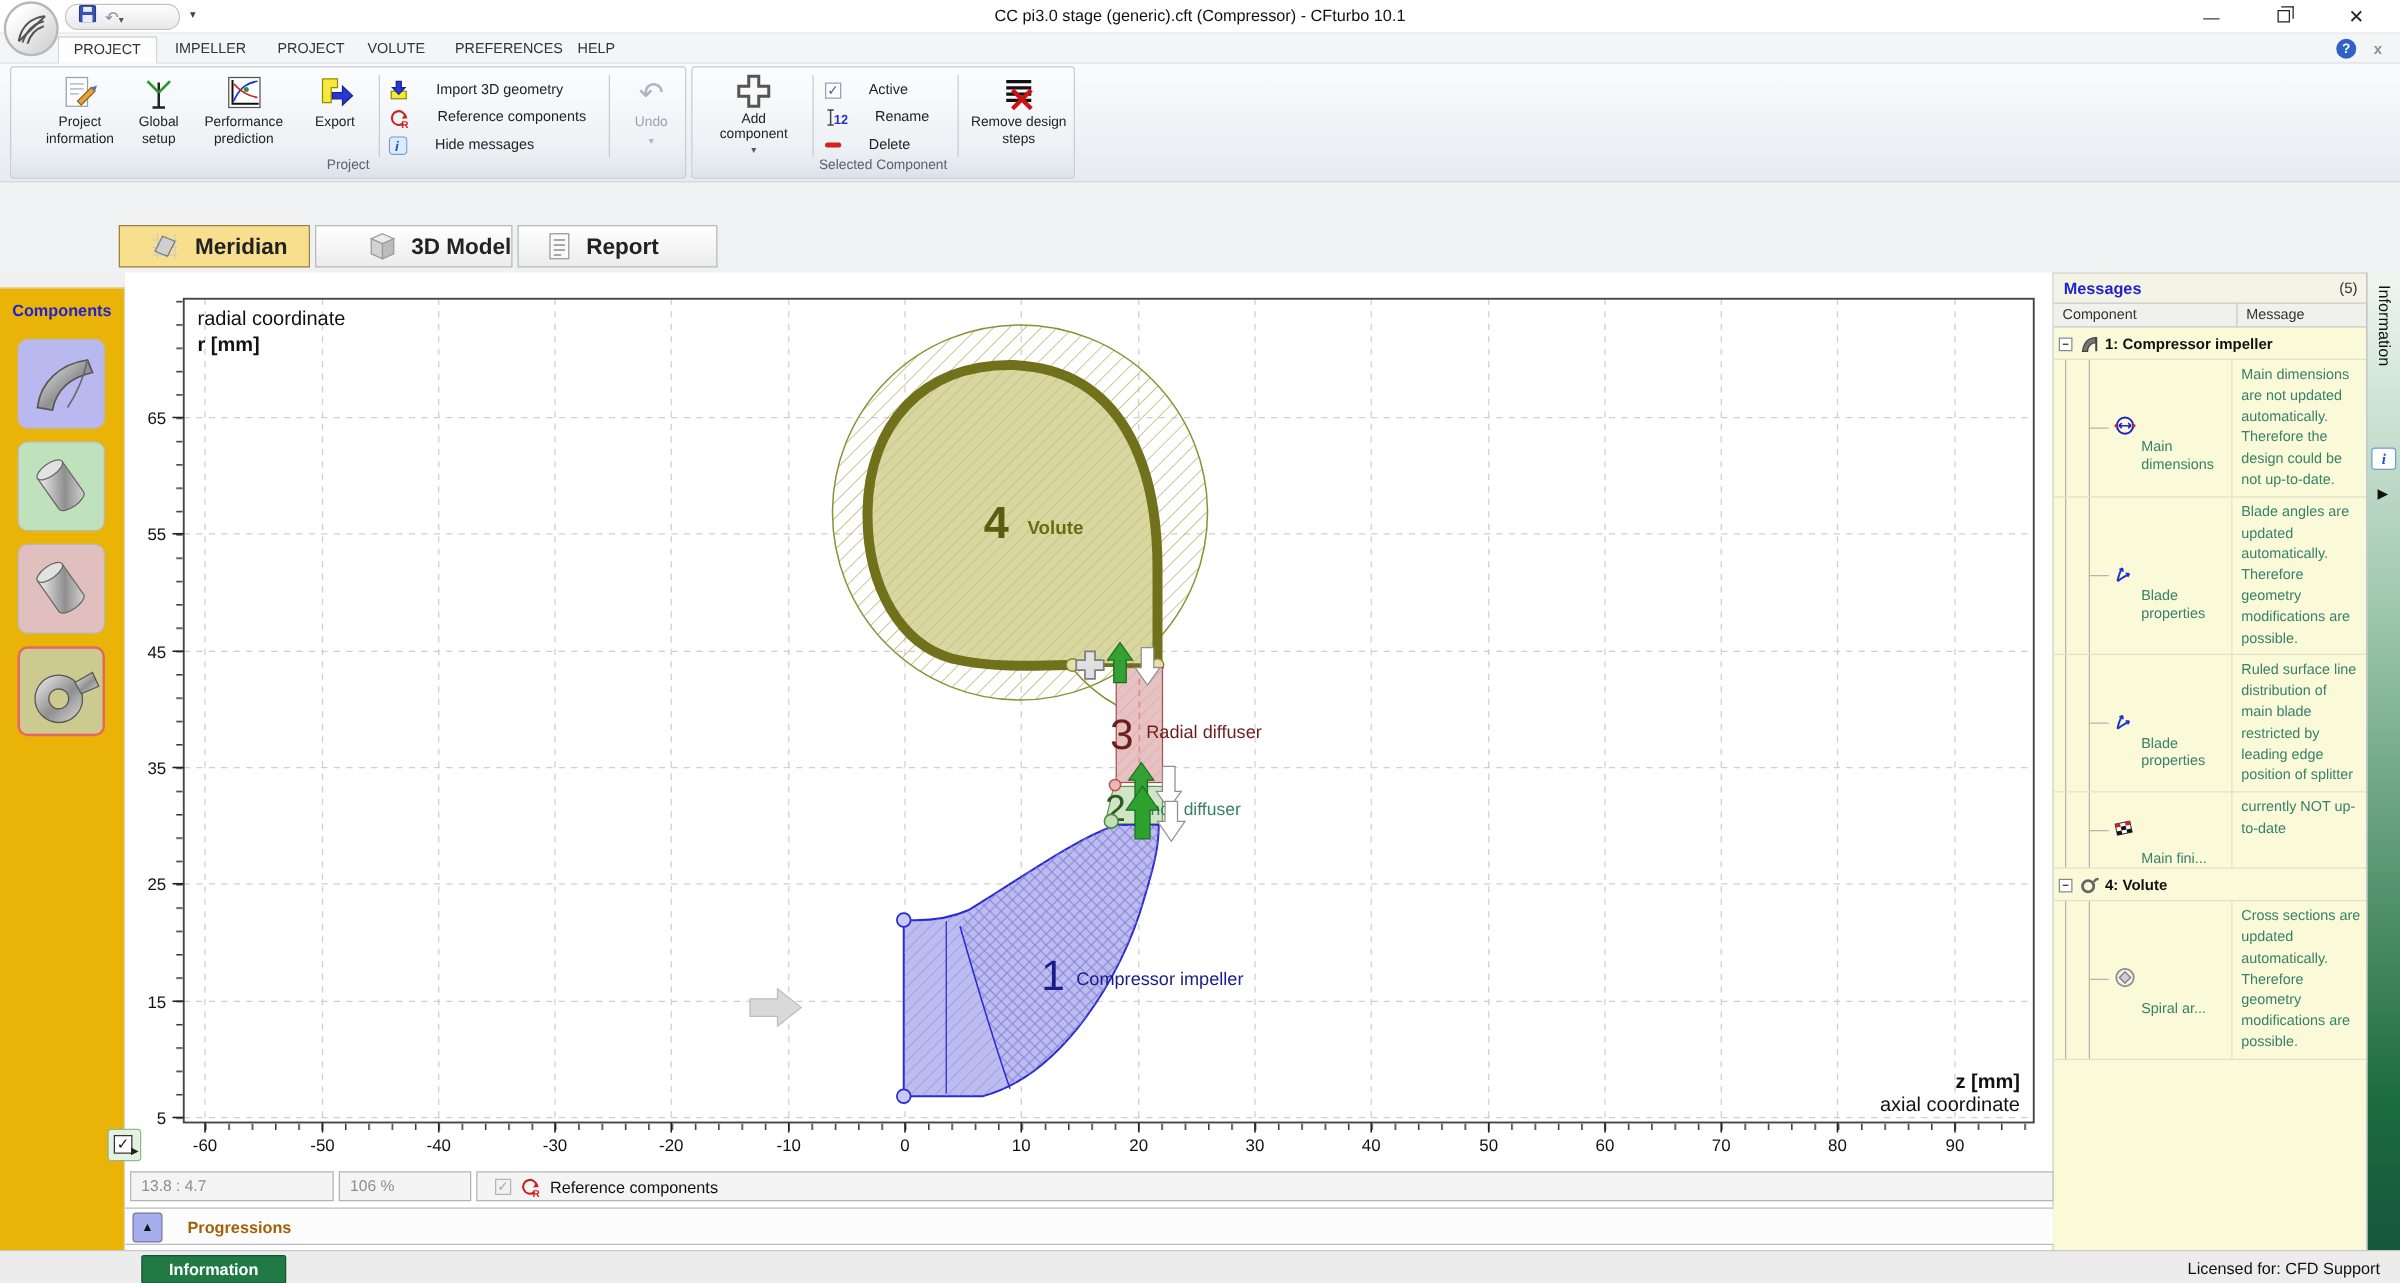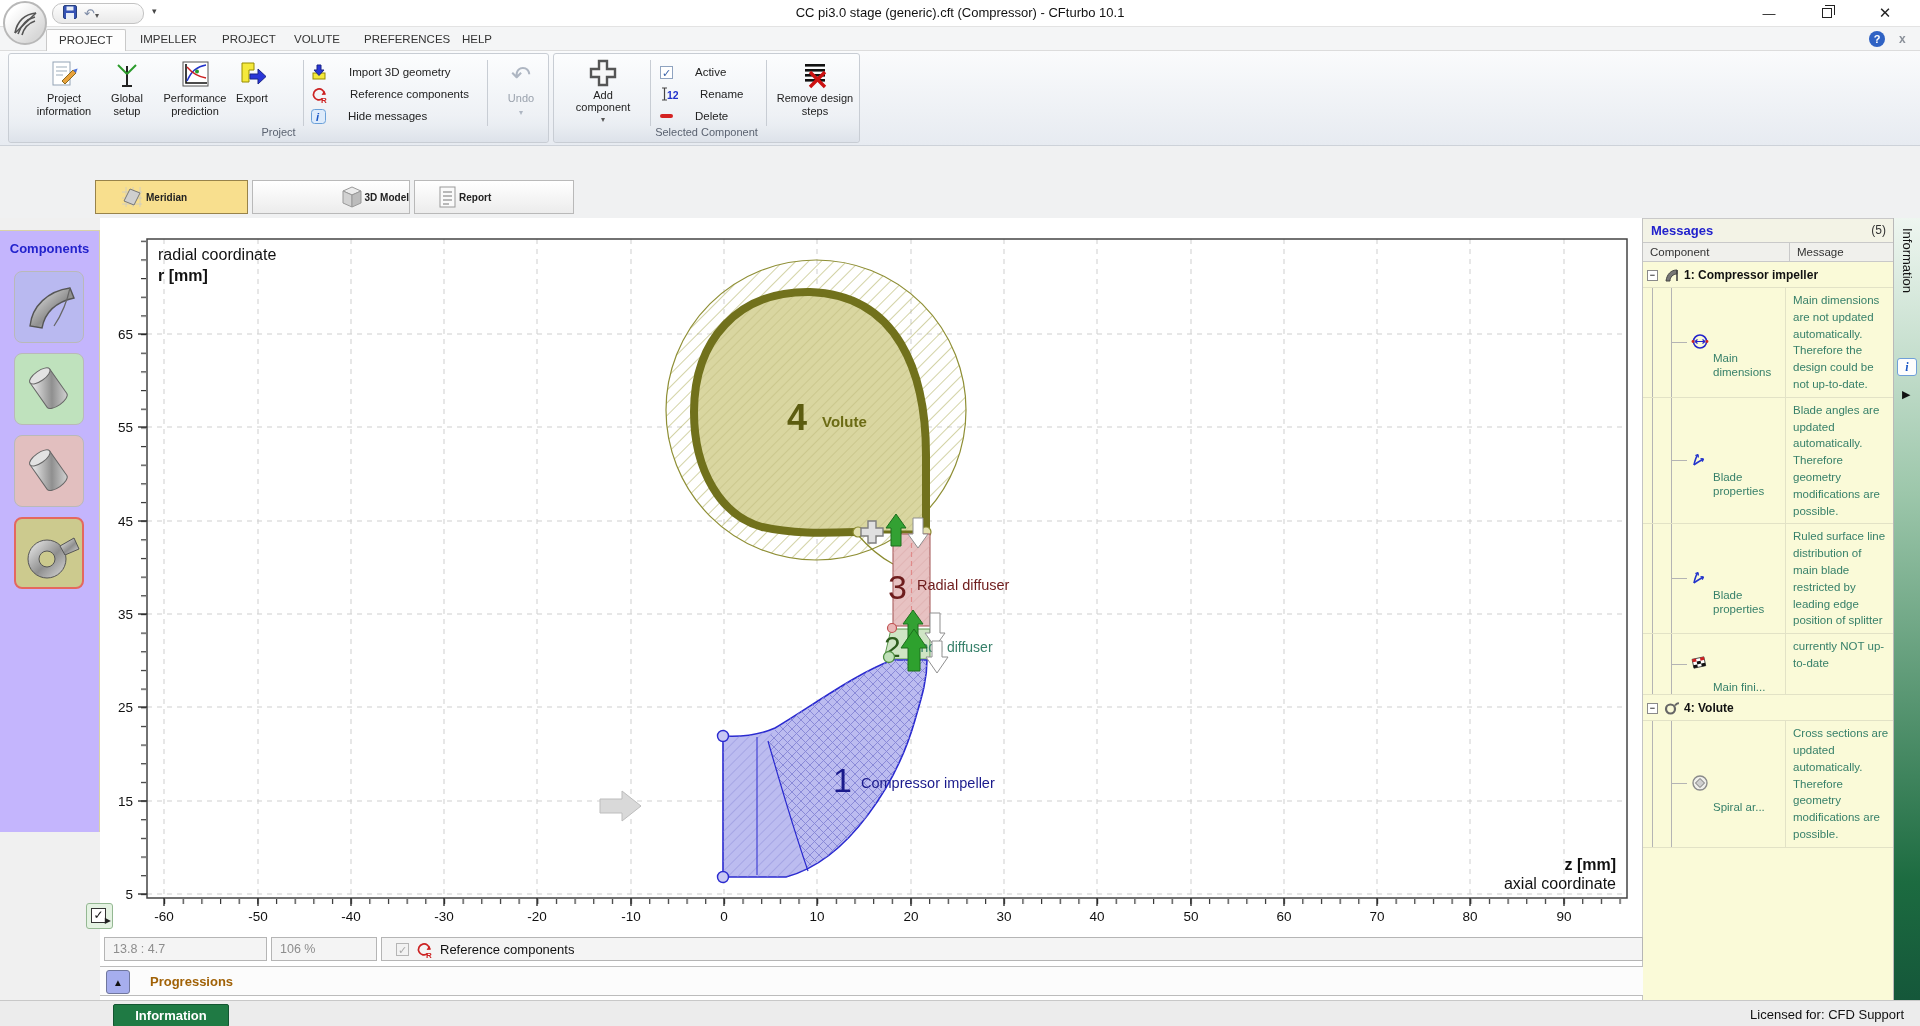--- a/index.html
+++ b/index.html
@@ -27,24 +27,24 @@
   .bigbtn { position:absolute; top:4px; height:68px; display:flex; flex-direction:column; align-items:center; text-align:center; font-size:11px; color:#222; line-height:12.5px; }
   .bigbtn .bicon { height:34px; display:flex; align-items:center; }
   .vsep { position:absolute; top:6px; height:66px; width:1px; background:#c8cdd4; }
   .stackrow { position:absolute; height:20px; display:flex; align-items:center; gap:22px; font-size:11.5px; color:#222; }
   .grayed { color:#9aa2ad; }
   .chk { width:13px; height:13px; border:1px solid #8fa3c0; background:#fff; font-size:11px; line-height:12px; text-align:center; color:#3a62a8; }
   .chk.gray { border-color:#b5b5b5; color:#a8a8a8; background:#f2f2f2; }
   .del-dash { width:13px; height:4px; background:#d42222; border-radius:2px; }
   
   #viewtabs { position:absolute; left:0; top:146px; width:1920px; height:72px; background:#f0f1f2; }
-  .vtab { position:absolute; top:34px; height:34px; border:1px solid #b9b9b9; background:linear-gradient(#ffffff,#ececec); display:flex; align-items:center; padding-left:24px; gap:2px; font-size:10px; font-weight:bold; color:#222; }
+  .vtab { position:absolute; top:34px; height:34px; border:1px solid #b9b9b9; background:linear-gradient(#ffffff,#ececec); display:flex; align-items:center; padding-left:24px; gap:12px; font-size:18px; font-weight:bold; color:#222; }
   .vtab.active { background:#f8df8e; border-color:#98834a; }
   
-  #components { position:absolute; left:0; top:230px; width:100px; height:602px; background:#c4b5fd; border-top:1px solid #d9d2a8; border-right:1px solid #d9d2a8; }
+  #components { position:absolute; left:0; top:230px; width:100px; height:770px; background:#eab308; border-top:1px solid #d9d2a8; border-right:1px solid #d9d2a8; }
   #components-title { text-align:center; font-size:13px; font-weight:bold; color:#2222cc; margin-top:10px; }
   .comp-btn { position:absolute; left:14px; width:70px; height:72px; border-radius:8px; border:1px solid #b9b9b9; display:flex; align-items:center; justify-content:center; }
   #canvas { position:absolute; left:100px; top:218px; width:1543px; height:782px; background:#ffffff; border-right:1px solid #c3c3c3; }
   #plot { position:absolute; left:104px; top:226px; width:1539px; height:706px; }
   #corner-btn { position:absolute; left:86px; top:903px; width:27px; height:26px; background:#e4f2e2; border:1px solid #94b892; border-radius:3px; z-index:5; }
   #corner-btn .box { position:absolute; left:4px; top:4px; width:15px; height:15px; background:#fff; border:1.4px solid #333; font-size:12px; line-height:13px; text-align:center; color:#111; }
   #corner-btn .arr { position:absolute; right:1px; bottom:3px; font-size:8px; color:#222; }
   
   .statbox { position:absolute; top:937px; height:24px; background:#f4f4f4; border:1px solid #b5b5b5; font-size:12.5px; color:#8d8d8d; padding:4px 0 0 8px; }
   #statbox3 { color:#111; display:flex; align-items:center; gap:7px; padding-top:0; }
@@ -159,21 +159,21 @@
         <svg width="30" height="30">
             <rect x="3" y="2" width="25" height="24" fill="#fff" stroke="#555"></rect>
             <path d="M6,4 V23 H27" stroke="#111" stroke-width="1.6" fill="none"></path>
             <path d="M7,21 C12,9 19,6 26,5" stroke="#2233cc" stroke-width="1.4" fill="none"></path>
             <path d="M7,7 C13,14 20,17 26,18" stroke="#cc2222" stroke-width="1.4" fill="none"></path>
             <circle cx="17" cy="11.5" r="2" fill="#2a9a2a"></circle>
           </svg>
       </span>
       <span>Performance prediction</span>
     </div>
-    <div class="bigbtn" style="left:216px; width:54px;">
+    <div class="bigbtn" style="left:232px; width:54px;">
       <span class="bicon">
         <svg width="30" height="30">
             <path d="M5,3 H17 V10 H12 V22 H5 Z" fill="#f5e93c" stroke="#978c00"></path>
             <path d="M13,14 h8 v-5 l8,7.5 -8,7.5 v-5 h-8 z" fill="#2936d8" stroke="#1a2488"></path>
           </svg>
       </span>
       <span>Export</span>
     </div>
     <div class="vsep" style="left:294px;"></div>
     <div class="stackrow" style="left:302px; top:8px;  width:160px;">

